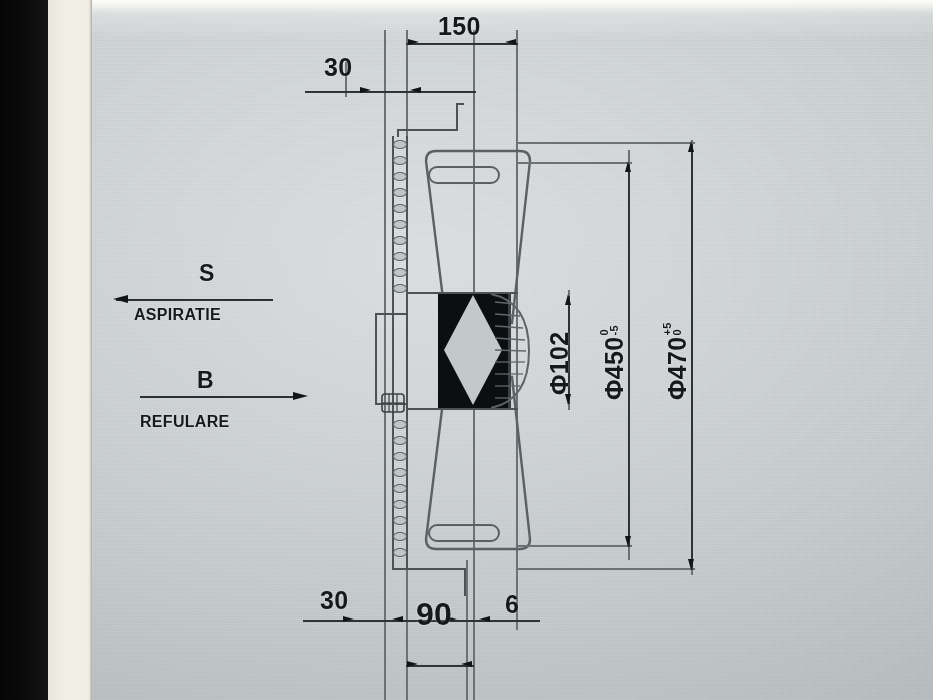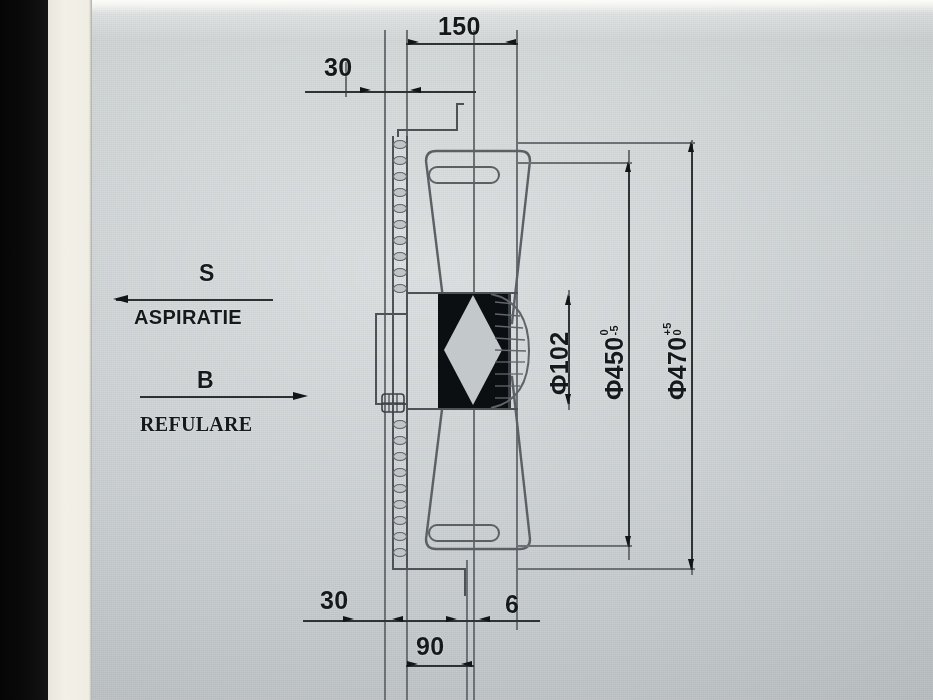--- a/index.html
+++ b/index.html
@@ -49,21 +49,21 @@
   .ah.l{border-top:4.5px solid transparent;border-bottom:4.5px solid transparent;border-right:15px solid #111517;}
   .ah.u{border-left:4.5px solid transparent;border-right:4.5px solid transparent;border-bottom:15px solid #111517;}
   .ah.d{border-left:4.5px solid transparent;border-right:4.5px solid transparent;border-top:15px solid #111517;}
   .ah.sm.r{border-top:3.5px solid transparent;border-bottom:3.5px solid transparent;border-left:11px solid #111517;}
   .ah.sm.l{border-top:3.5px solid transparent;border-bottom:3.5px solid transparent;border-right:11px solid #111517;}
   .ah.sm.u{border-left:3.5px solid transparent;border-right:3.5px solid transparent;border-bottom:11px solid #111517;}
   .ah.sm.d{border-left:3.5px solid transparent;border-right:3.5px solid transparent;border-top:11px solid #111517;}
 
   
   .legend-letter{font-size:23px;}
-  .legend-word{font-size:20px;}
+  .legend-word{font-size:16px;}
   .legend-rule{position:absolute;height:2.3px;background:#2b3033;}
 
   
   .blade{position:absolute;}
   .slot{position:absolute;border:2px solid #5a6064;border-radius:14px;background:transparent;}
 
   .ribs{position:absolute;}
   .rib{position:absolute;width:12px;height:7px;border:1.4px solid #5d6367;border-radius:50%;background:#c0c5c7;}
 
   .tolwrap{position:relative;display:inline-block;}
@@ -91,21 +91,21 @@
     <div class="lbl legend-letter" style="left:199px;top:260px;">S</div>
     <div class="legend-rule" style="left:116px;top:299px;width:157px;"></div>
     <div class="ah l" style="left:113px;top:295px;"></div>
     <div class="lbl legend-word" style="left:134px;top:306px;">ASPIRATIE</div>
   </div>
 
   <div>
     <div class="lbl legend-letter" style="left:197px;top:367px;">B</div>
     <div class="legend-rule" style="left:140px;top:396px;width:155px;"></div>
     <div class="ah r" style="left:293px;top:392px;"></div>
-    <div class="lbl legend-word" style="left:140px;top:413px;font-family:Liberation Serif, serif;">REFULARE</div>
+    <div class="lbl legend-word" style="left:140px;top:413px;">REFULARE</div>
   </div>
 
   <div class="blur">
 
     <div class="ln v thin" style="left:345px;top:62px;height:35px;"></div>
     <div class="ln v thin" style="left:384px;top:30px;height:670px;"></div>
     <div class="ln v thin" style="left:406px;top:30px;height:670px;"></div>
     <div class="ln v thin" style="left:466px;top:560px;height:140px;"></div>
     <div class="ln v thin" style="left:473px;top:30px;height:670px;"></div>
     <div class="ln v thin" style="left:516px;top:30px;height:600px;"></div>
@@ -269,16 +269,16 @@
 
     <div class="ah sm r" style="left:446px;top:616px;"></div>
     <div class="ah sm l" style="left:479px;top:616px;"></div>
     <div class="lbl" style="left:505px;top:590px;font-size:25px;">6</div>
   </div>
 
   <div>
     <div class="ln h dk" style="left:406px;top:665px;width:68px;"></div>
     <div class="ah sm r" style="left:407px;top:661px;"></div>
     <div class="ah sm l" style="left:461px;top:661px;"></div>
-    <div class="lbl" style="left:416px;top:632px;font-size:25px;">90</div>
+    <div class="lbl" style="left:416px;top:596px;font-size:32px;">90</div>
   </div>
 
 </div>
 
 </body></html>

